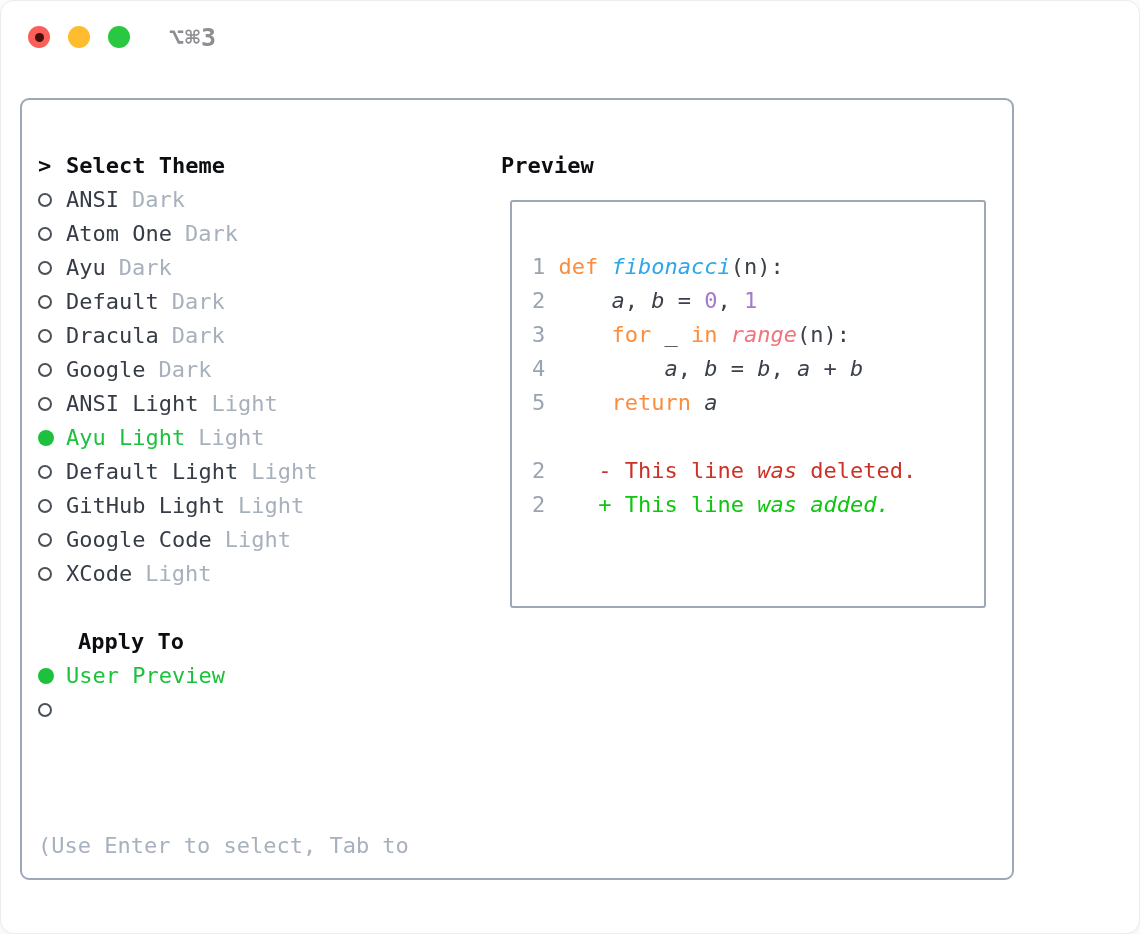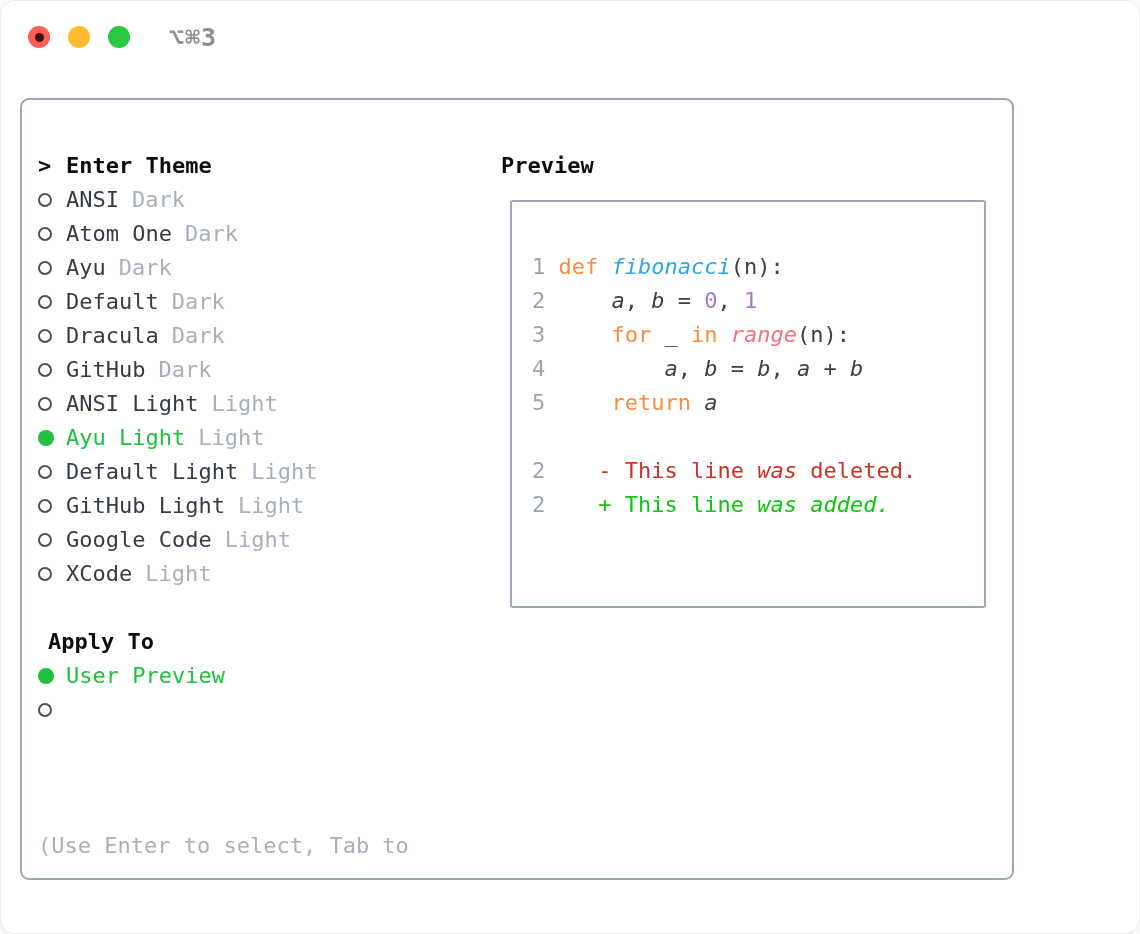--- a/index.html
+++ b/index.html
@@ -34,21 +34,21 @@
   .row{display:flex;align-items:center;height:34px;white-space:pre;}
   .marker{width:28px;display:inline-flex;align-items:center;flex:none;}
   .caret{font-weight:bold;color:var(--heading_black);}
   .dot{width:14px;height:14px;border:2px solid var(--ring_gray);border-radius:50%;}
   .dot-filled{width:16px;height:16px;background:var(--accent_green);border-radius:50%;}
   .hdr{font-weight:bold;color:var(--heading_black);}
   .item .label{color:var(--text_dark);}
   .item.selected .label{color:var(--accent_green);}
   .variant{color:var(--muted_gray);margin-left:13px;}
   .section-gap{height:34px;}
-  .apply-hdr{margin-left:10px;}
+  .apply-hdr{margin-left:40px;}
   .hint{margin-top:34px;color:var(--muted_gray);white-space:pre;}
   
   .right-col{position:absolute;left:479px;top:49px;font-size:22px;line-height:34px;}
   .preview-title{font-weight:bold;color:var(--heading_black);height:34px;display:flex;align-items:center;}
   .preview-box{margin-left:9px;margin-top:17px;width:476px;height:408px;
                border:2px solid var(--border_gray);border-radius:3px;
                padding:48px 0 0 20px;overflow:hidden;background:#fff;}
   .codeline{height:34px;white-space:pre;font-size:22px;line-height:34px;}
   .lnum{color:var(--gutter_gray);}
   .tok-plain{color:var(--code_text);}
@@ -78,30 +78,30 @@
     <div class="win-title">⌥⌘3</div>
   </div>
 
   <div class="panel">
 
     <div class="left-col">
       <div class="row hdr">
         <span class="marker">
           <span class="caret">&gt;</span>
         </span>
-        <span>Enter Theme</span>
+        <span>Select Theme</span>
       </div>
 
       <div id="theme-list">
           <div class="row item"><span class="marker"><span class="dot"></span></span><span class="label">ANSI</span><span class="variant">Dark</span></div>
           <div class="row item"><span class="marker"><span class="dot"></span></span><span class="label">Atom One</span><span class="variant">Dark</span></div>
           <div class="row item"><span class="marker"><span class="dot"></span></span><span class="label">Ayu</span><span class="variant">Dark</span></div>
           <div class="row item"><span class="marker"><span class="dot"></span></span><span class="label">Default</span><span class="variant">Dark</span></div>
           <div class="row item"><span class="marker"><span class="dot"></span></span><span class="label">Dracula</span><span class="variant">Dark</span></div>
-          <div class="row item"><span class="marker"><span class="dot"></span></span><span class="label">GitHub</span><span class="variant">Dark</span></div>
+          <div class="row item"><span class="marker"><span class="dot"></span></span><span class="label">Google</span><span class="variant">Dark</span></div>
           <div class="row item"><span class="marker"><span class="dot"></span></span><span class="label">ANSI Light</span><span class="variant">Light</span></div>
           <div class="row item selected"><span class="marker"><span class="dot-filled"></span></span><span class="label">Ayu Light</span><span class="variant">Light</span></div>
           <div class="row item"><span class="marker"><span class="dot"></span></span><span class="label">Default Light</span><span class="variant">Light</span></div>
           <div class="row item"><span class="marker"><span class="dot"></span></span><span class="label">GitHub Light</span><span class="variant">Light</span></div>
           <div class="row item"><span class="marker"><span class="dot"></span></span><span class="label">Google Code</span><span class="variant">Light</span></div>
           <div class="row item"><span class="marker"><span class="dot"></span></span><span class="label">XCode</span><span class="variant">Light</span></div>
         </div>
 
       <div class="section-gap"></div>
 

